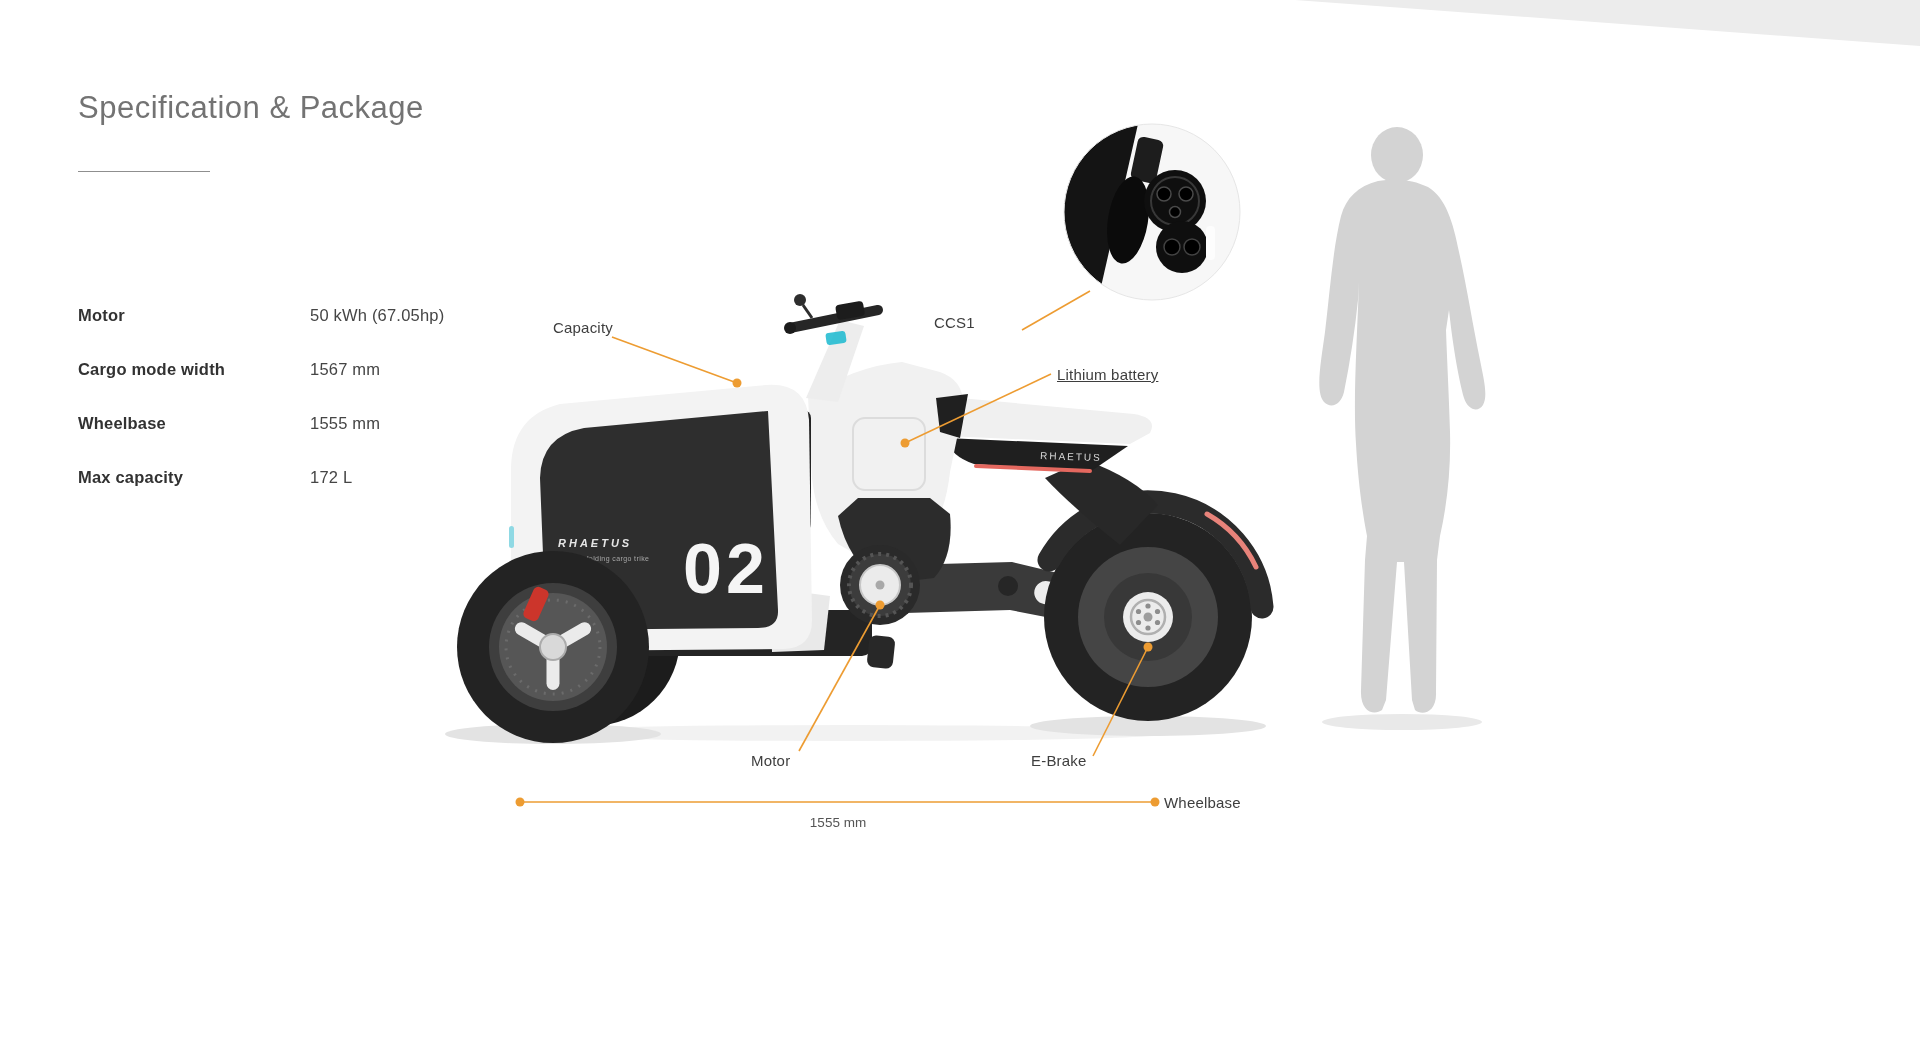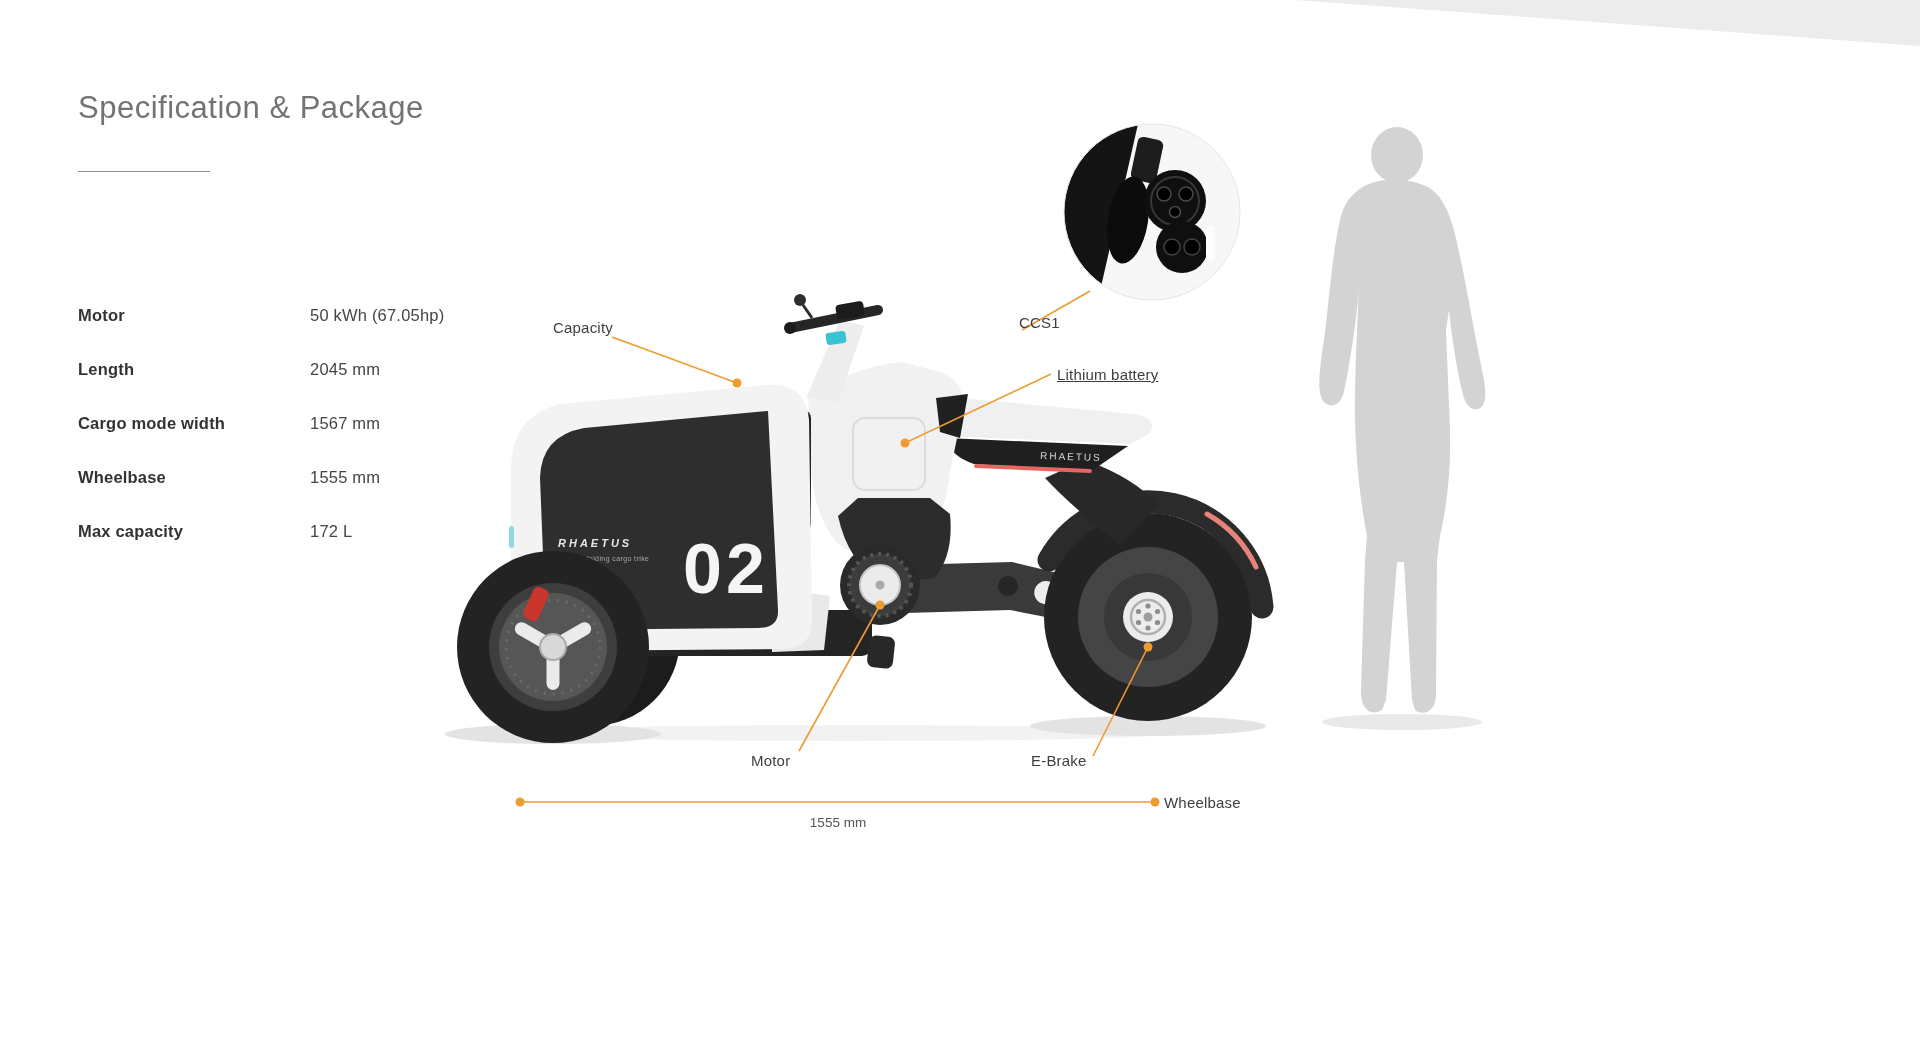--- a/index.html
+++ b/index.html
@@ -184,38 +184,34 @@
 
   <h1 class="page-title">Specification &amp; Package</h1>
   <div class="title-rule"></div>
 
   <div class="spec-list">
     <div class="spec-row">
       <div class="spec-label">Motor</div>
       <div class="spec-value">50 kWh (67.05hp)</div>
     </div>
     <div class="spec-row">
-      <div class="spec-label">Length</div>
-      <div class="spec-value">2045 mm</div>
-    </div>
-    <div class="spec-row">
       <div class="spec-label">Cargo mode width</div>
       <div class="spec-value">1567 mm</div>
     </div>
     <div class="spec-row">
       <div class="spec-label">Wheelbase</div>
       <div class="spec-value">1555 mm</div>
     </div>
     <div class="spec-row">
       <div class="spec-label">Max capacity</div>
       <div class="spec-value">172 L</div>
     </div>
   </div>
 
   <span class="callout" style="left:553px; top:319px;">Capacity</span>
-  <span class="callout" style="left:1019px; top:314px;text-align:center;">CCS1</span>
+  <span class="callout" style="left:934px; top:314px;text-align:center;">CCS1</span>
   <span class="callout" style="left:1057px; top:366px;text-decoration:underline;">Lithium battery</span>
   <span class="callout" style="left:751px; top:752px;">Motor</span>
   <span class="callout" style="left:1031px; top:752px;">E-Brake</span>
   <span class="callout" style="left:1164px; top:794px;">Wheelbase</span>
   <span class="dim-value" style="left:788px; top:815px; width:100px; text-align:center;">1555 mm</span>
 
 </div>
 
 </body></html>

